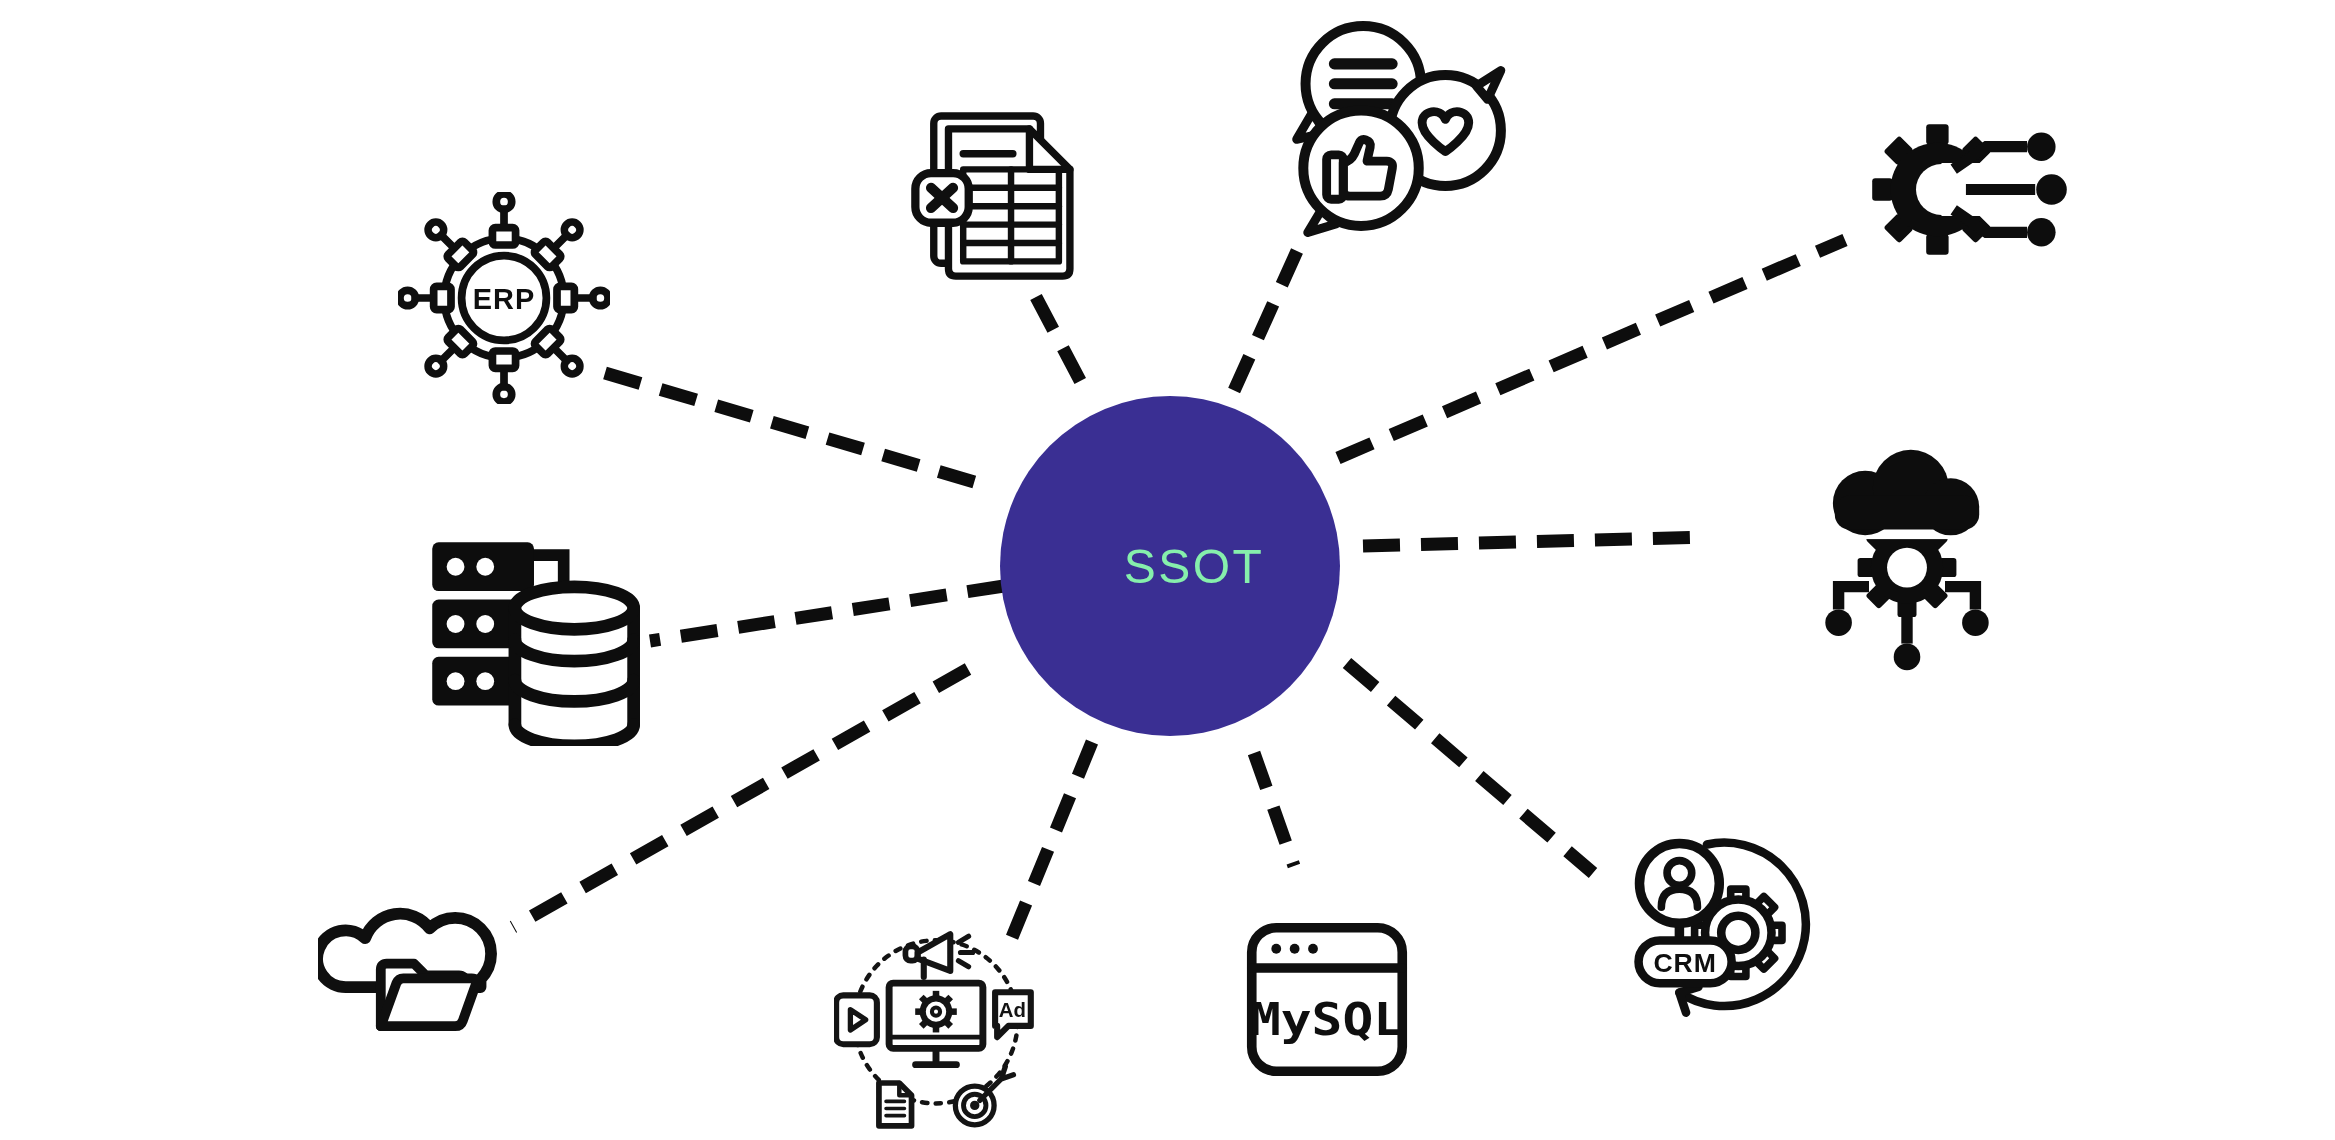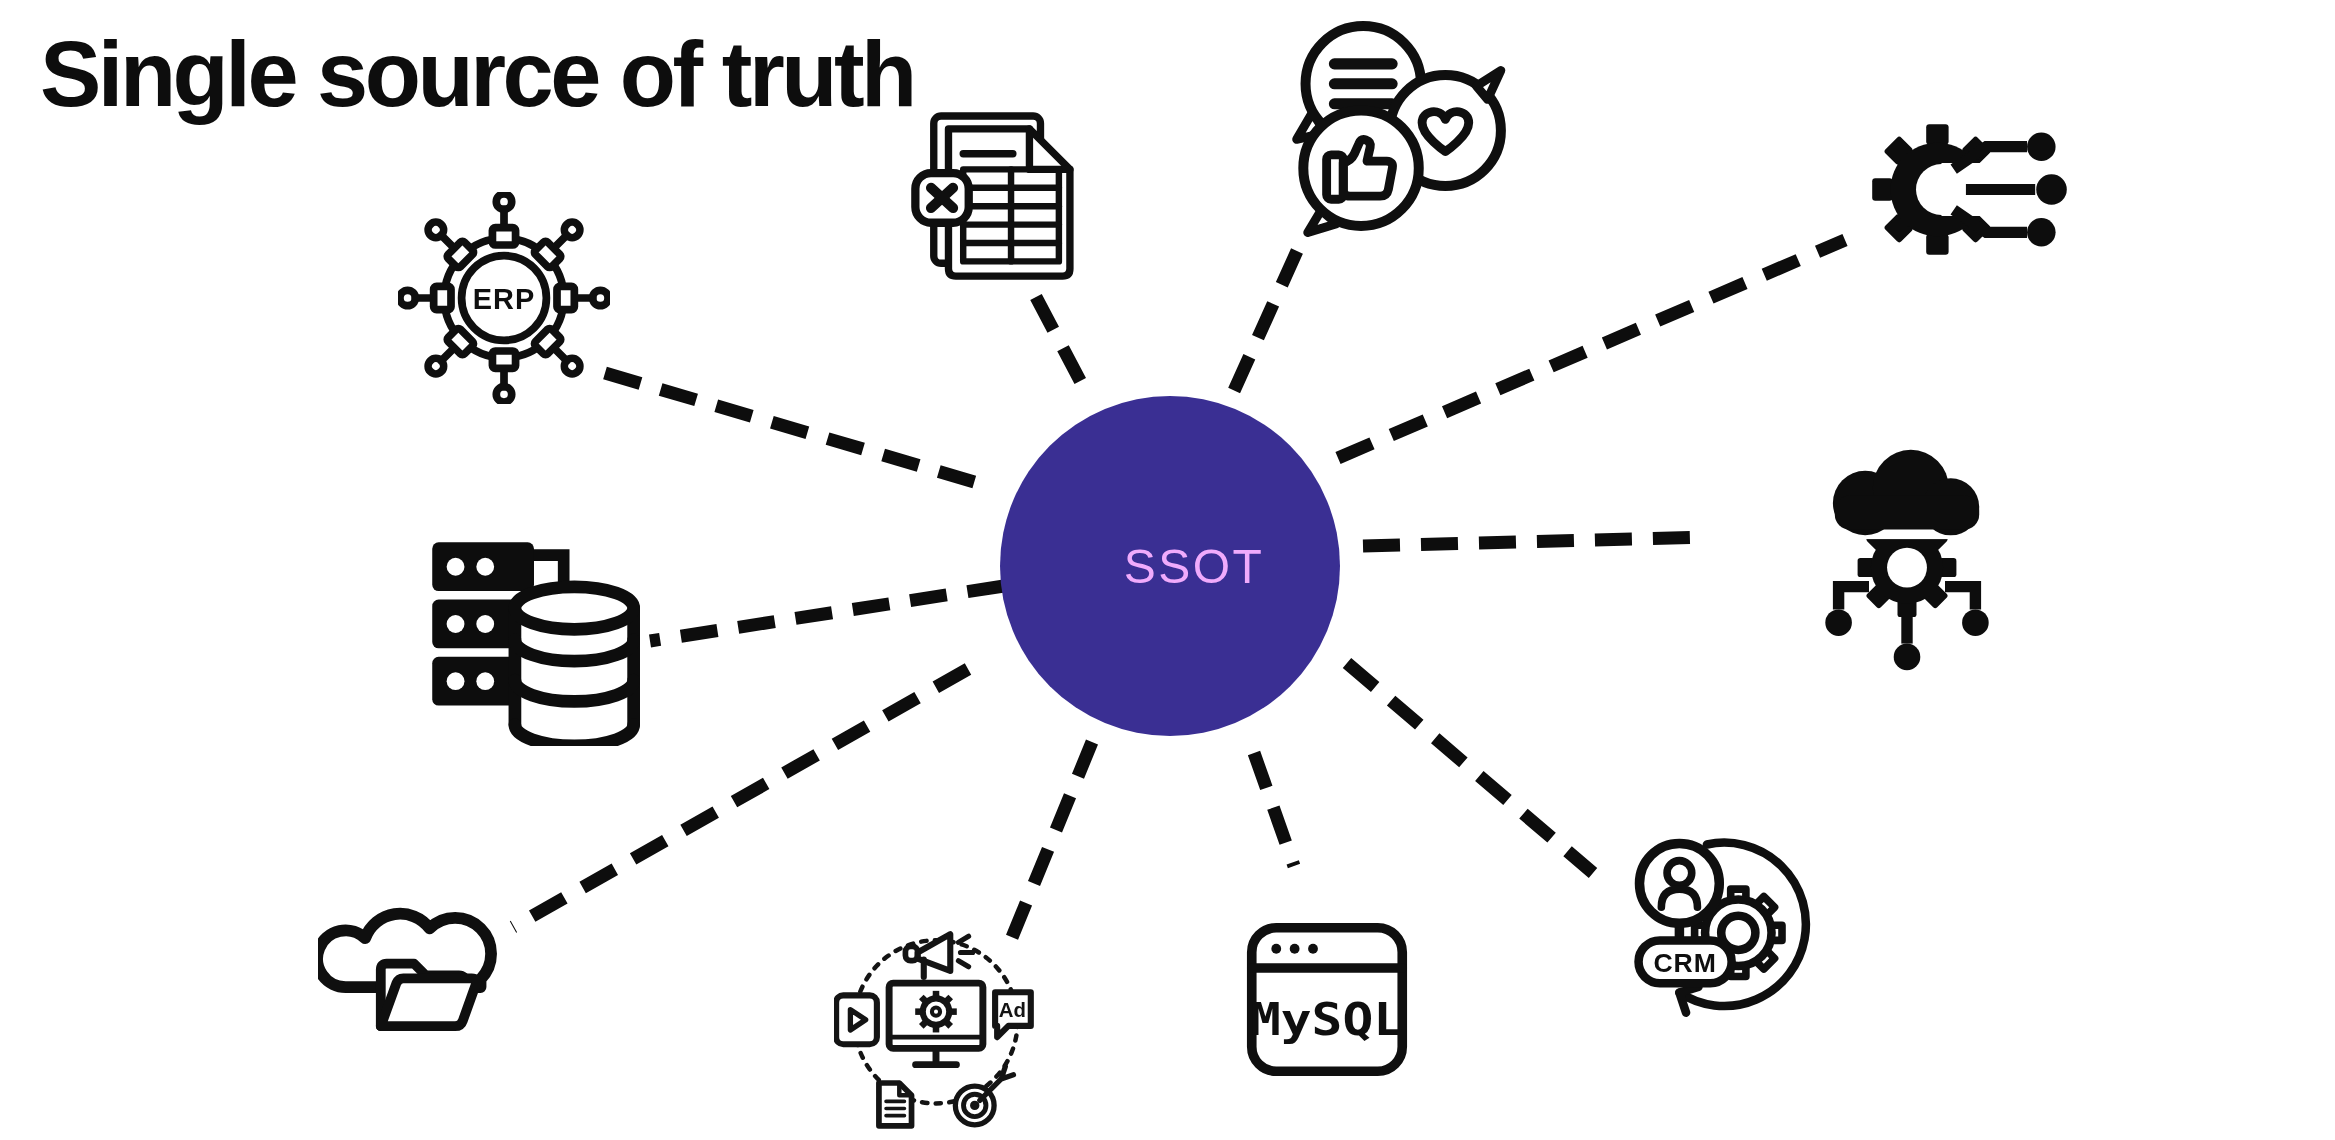--- a/index.html
+++ b/index.html
@@ -13,31 +13,30 @@
     font-size:92px;font-weight:700;letter-spacing:-3.5px;line-height:1.05;
     color:#0d0d0d;white-space:nowrap;
   }
   .links{position:absolute;left:0;top:0;}
   .hub{
     position:absolute;left:1000px;top:396px;width:340px;height:340px;
     border-radius:50%;background:var(--accent,#3A2F93);
     display:flex;align-items:center;justify-content:center;
   }
   .hub-label{
-    color:#f0abfc;font-size:48px;font-weight:400;letter-spacing:2.5px;margin-left:48px;
+    color:#86efac;font-size:48px;font-weight:400;letter-spacing:2.5px;margin-left:48px;
   }
   .icon{position:absolute;}
   svg text{font-family:"Liberation Sans", sans-serif;}
 </style>
 </head>
 <body>
 
 <div class="canvas">
 
-  <div class="title">Single source of truth</div>
 
   <svg class="links" width="2335" height="1140" viewBox="0 0 2335 1140">
     <g stroke="#0d0d0d" stroke-width="13" stroke-dasharray="37 21" fill="none">
       <line x1="605" y1="373" x2="978" y2="483"></line>
       <line x1="1036" y1="297" x2="1086" y2="392"></line>
       <line x1="1297" y1="251" x2="1233" y2="393"></line>
       <line x1="1338" y1="458" x2="1845" y2="240"></line>
       <line x1="1363" y1="546" x2="1706" y2="537"></line>
       <line x1="1347" y1="663" x2="1593" y2="873"></line>
       <line x1="1254" y1="753" x2="1294" y2="866"></line>

